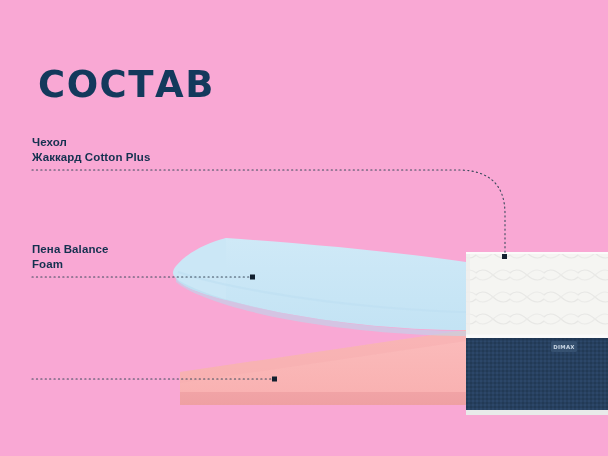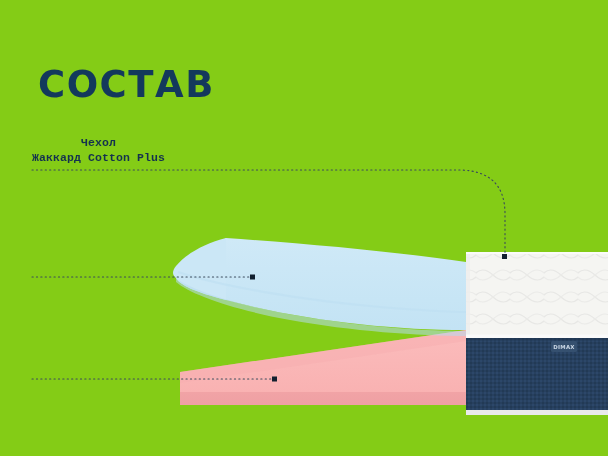--- a/index.html
+++ b/index.html
@@ -7,21 +7,21 @@
     padding: 0;
     background: #ffffff;
   }
   body {
     font-family: "Liberation Sans", sans-serif;
   }
   #stage {
     position: relative;
     width: 608px;
     height: 456px;
-    background: #84cc16;
+    background: #f9a8d4;
     overflow: hidden;
   }
 
   
   #title {
     position: absolute;
     left: 38px;
     top: 66px;
     font-size: 37px;
     font-weight: 700;
@@ -29,27 +29,26 @@
     color: #13395c;
     font-family: "DejaVu Sans", sans-serif;
     line-height: 1;
     white-space: nowrap;
   }
 
   
   .callout {
     position: absolute;
     color: #14314f;
-    font-family: Liberation Mono, monospace;
+    font-family: Liberation Sans, sans-serif;
     font-size: 11.5px;
     font-weight: 700;
     line-height: 15px;
     white-space: pre-line;
     letter-spacing: 0.1px;
-    text-align: center;
   }
   #callout-cover   { left: 32px; top: 135px; }
   #callout-foam    { left: 32px; top: 242px; }
   #callout-latex   { left: 32px; top: 343px; }
 
   
   #illustration {
     position: absolute;
     left: 0; top: 0;
     width: 608px;
@@ -170,15 +169,17 @@
       <path d="M 32 379 L 273 379" fill="none" stroke="#3a4a5c" stroke-width="1.1" stroke-dasharray="1.2 3.2" stroke-linecap="round"></path>
       <rect x="272" y="376.5" width="5" height="5" fill="#12202f"></rect>
     </g>
   </svg>
 
   <div id="title">СОСТАВ</div>
 
   <div class="callout" id="callout-cover">Чехол
 Жаккард Cotton Plus</div>
 
+  <div class="callout" id="callout-foam">Пена Balance
+Foam</div>
 
 
 </div>
 
 </body></html>

